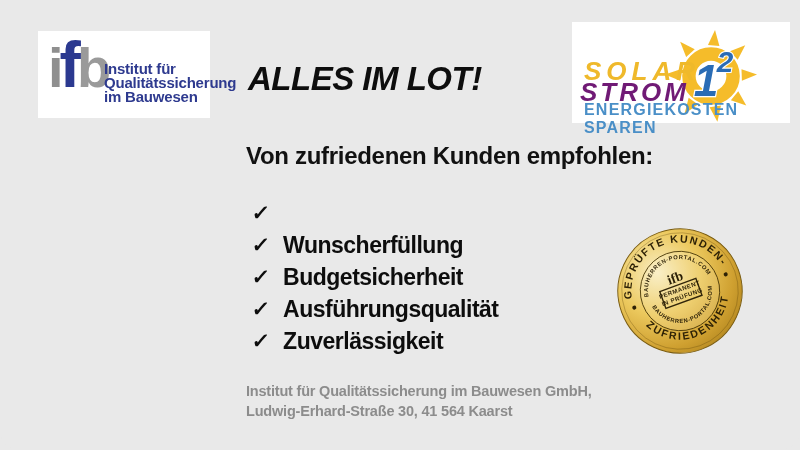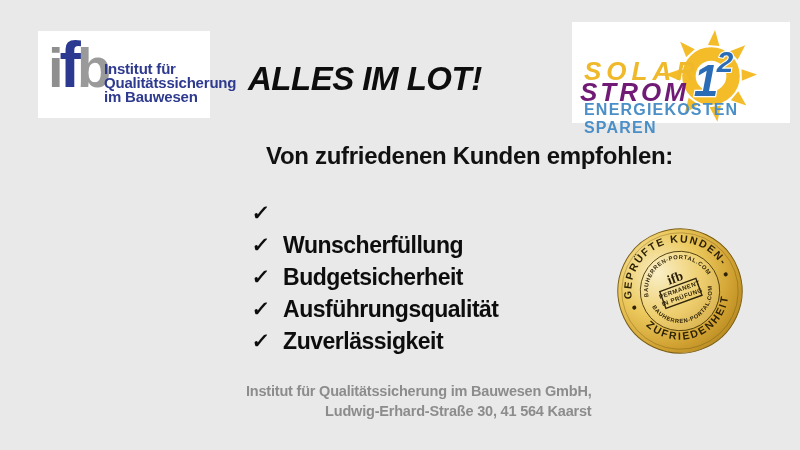--- a/index.html
+++ b/index.html
@@ -16,29 +16,29 @@
   .ifb-text{position:absolute;left:66px;top:31px;font-size:15px;line-height:14px;color:#2e3a8f;letter-spacing:-0.2px;font-weight:bold;}
   
   .headline{position:absolute;left:248px;top:60px;font-size:33px;font-weight:bold;font-style:italic;letter-spacing:-0.5px;color:#0d0d0d;}
   
   .solar-box{position:absolute;left:572px;top:22px;width:218px;height:101px;background:#ffffff;}
   .solar-word1{position:absolute;left:12px;top:36px;z-index:2;font-size:26px;font-weight:bold;font-style:italic;color:#efb92b;letter-spacing:5px;line-height:1;}
   .solar-word2{position:absolute;left:8px;top:57px;z-index:2;font-size:26px;font-weight:bold;font-style:italic;color:#701a75;letter-spacing:3px;line-height:1;}
   .solar-tagline{position:absolute;left:12px;top:79px;z-index:2;font-size:16px;font-weight:bold;color:#4a8fc7;letter-spacing:1.2px;}
   .sun-svg{position:absolute;left:91px;top:6px;z-index:1;}
   
-  .intro{position:absolute;left:246px;top:142px;font-size:24px;font-weight:bold;letter-spacing:-0.3px;margin-left:20px;}
+  .intro{position:absolute;left:246px;top:142px;font-size:24px;font-weight:bold;letter-spacing:-0.3px;}
   .checklist{position:absolute;left:252px;top:197px;list-style:none;margin:0;padding:0;}
   .checklist li{display:flex;align-items:center;height:32px;font-size:23px;font-weight:bold;letter-spacing:-0.5px;color:#0d0d0d;}
   .check{font-size:21px;font-weight:bold;margin-right:14px;transform:skewX(-6deg);color:#0d0d0d;}
   
   .seal{position:absolute;left:616px;top:227px;width:128px;height:128px;}
   .seal svg{transform:rotate(-10deg);}
   
-  .footer{position:absolute;left:246px;top:381px;font-size:14.5px;font-weight:bold;color:#8c8c8c;line-height:20px;letter-spacing:-0.2px;text-align:right;}
+  .footer{position:absolute;left:246px;top:381px;font-size:14.5px;font-weight:bold;color:#8c8c8c;line-height:20px;letter-spacing:-0.2px;}
 </style>
 </head>
 <body>
 
 <div class="slide">
 
   <div class="ifb-box">
     <div class="ifb-glyph"><span class="gi">i</span><span class="gf">f</span><span class="gb">b</span></div>
     <div class="ifb-text">
       <div>Institut für</div>

